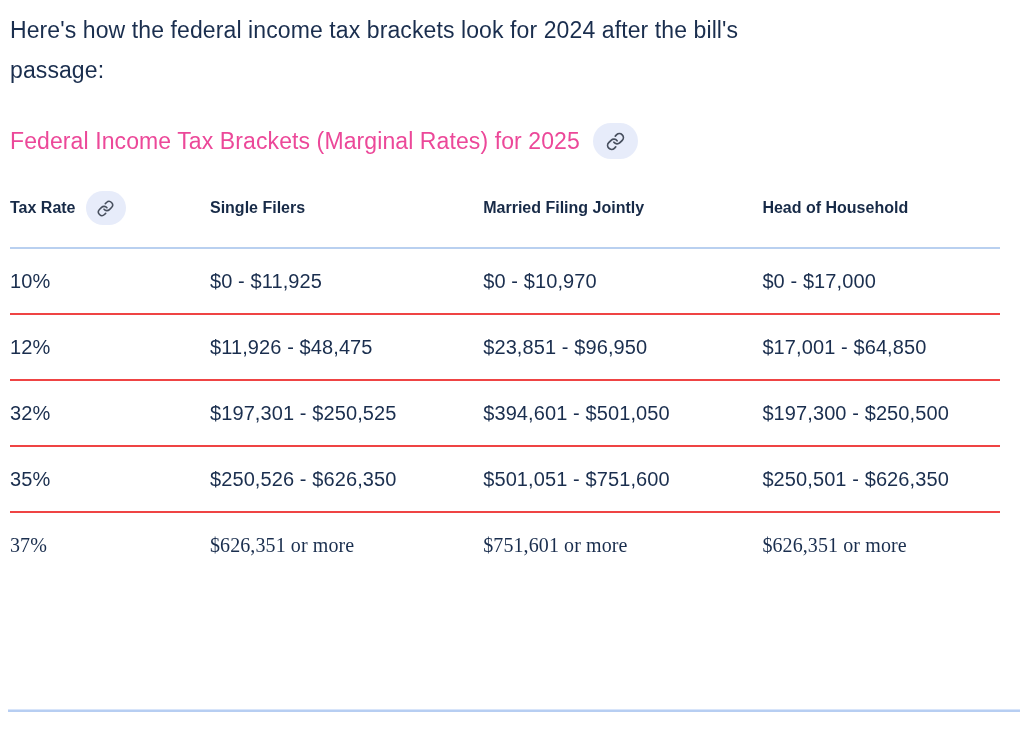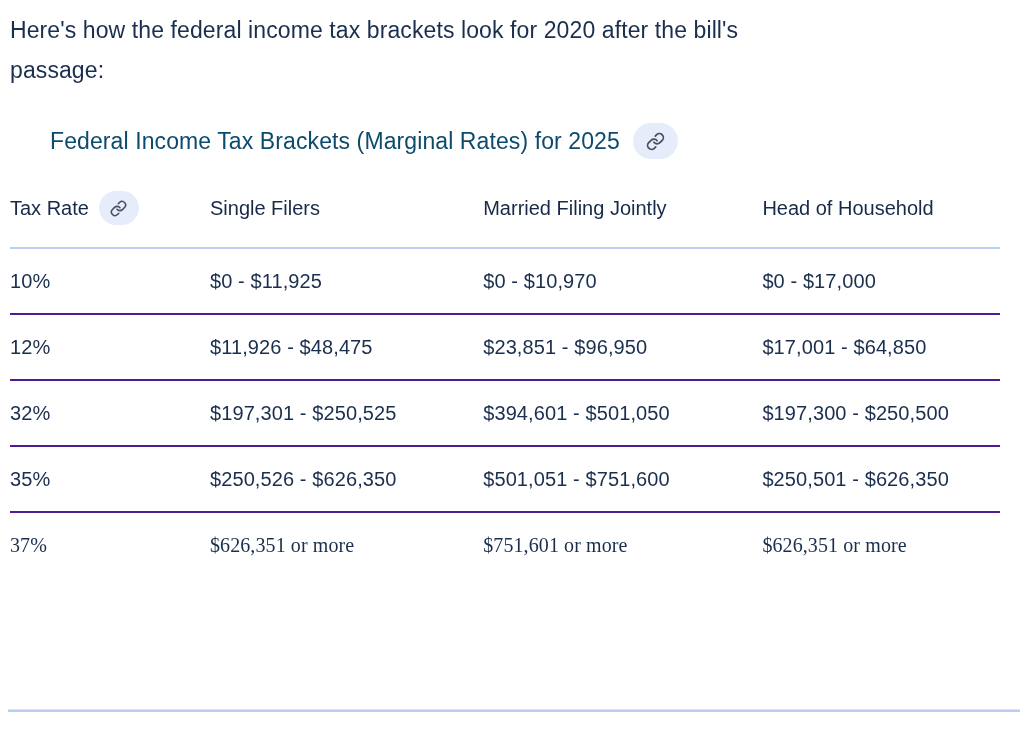--- a/index.html
+++ b/index.html
@@ -27,23 +27,22 @@
   .section-heading {
     margin-top: 31px;
     display: flex;
     align-items: center;
     gap: 13px;
     height: 40px;
   }
   .section-title {
     font-size: 23px;
     font-weight: 400;
-    color: #0c4a6e;
+    color: #ec4899;
     letter-spacing: 0.1px;
-    margin-left: 40px;
   }
 
   .pill {
     border: none;
     background: #e7ecfa;
     width: 45px;
     height: 36px;
     border-radius: 18px;
     display: inline-flex;
     align-items: center;
@@ -56,35 +55,35 @@
   .pill svg { display: block; }
 
   table.brackets {
     margin-top: 22px;
     width: 100%;
     border-collapse: collapse;
     table-layout: fixed;
   }
   table.brackets th {
     text-align: left;
-    font-size: 20px;
-    font-weight: 400;
+    font-size: 16px;
+    font-weight: 700;
     color: #172a47;
     padding: 8px 8px 22px 0;
     border-bottom: 2px solid #b9d0f0;
     vertical-align: middle;
   }
   .th-wrap { display: flex; align-items: center; gap: 10px; }
   table.brackets td {
     font-size: 20px;
     font-weight: 400;
     color: #1a2e4e;
     height: 66px;
     padding: 0 8px 0 0;
-    border-bottom: 2px solid #4c1d95;
+    border-bottom: 2px solid #ef4444;
     vertical-align: middle;
     letter-spacing: 0.1px;
   }
   table.brackets tbody tr:last-child td { border-bottom: none; font-family: Liberation Serif, serif; }
 
   .col-rate    { width: 20.2%; }
   .col-single  { width: 27.6%; }
   .col-married { width: 28.2%; }
   .col-hoh     { width: 24.0%; }
 
@@ -96,21 +95,21 @@
     height: 3px;
     background: #b7cef2;
     border-top: 1px solid #d8e5fa;
   }
 </style>
 </head>
 <body>
 
 <div class="content">
 
-  <p class="intro"><span>Here's how the federal income tax brackets look for 2020 after the bill's</span><br><span>passage:</span></p>
+  <p class="intro"><span>Here's how the federal income tax brackets look for 2024 after the bill's</span><br><span>passage:</span></p>
 
   <div class="section-heading">
     <span class="section-title">Federal Income Tax Brackets (Marginal Rates) for 2025</span>
     <button class="pill" aria-label="Copy link to section">
       <span style="display:inline-flex;">
         <svg width="19" height="19" viewBox="0 0 24 24" fill="none" stroke="#474f5e" stroke-width="2.2" stroke-linecap="round" stroke-linejoin="round">
           <path d="M10 13a5 5 0 0 0 7.54.54l3-3a5 5 0 0 0-7.07-7.07l-1.72 1.71"></path>
           <path d="M14 11a5 5 0 0 0-7.54-.54l-3 3a5 5 0 0 0 7.07 7.07l1.71-1.71"></path>
         </svg>
       </span>

